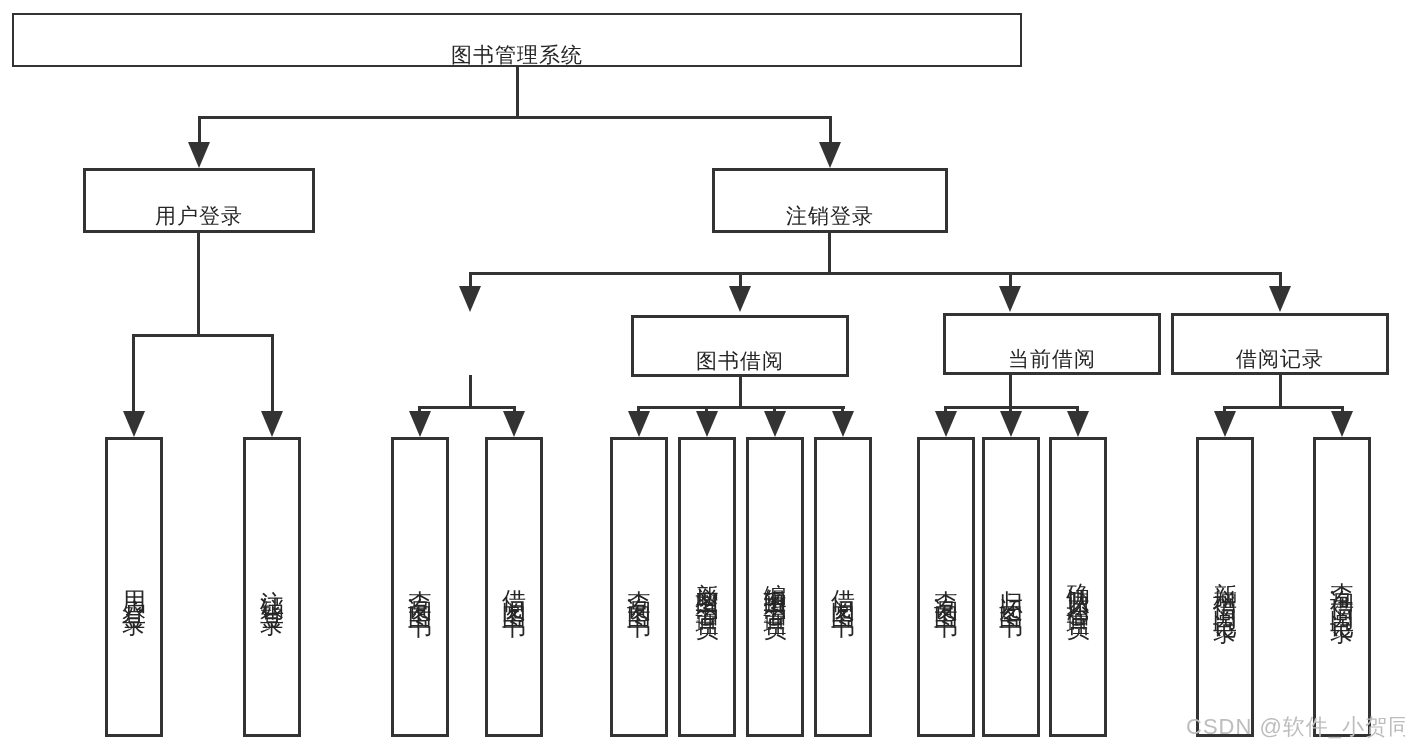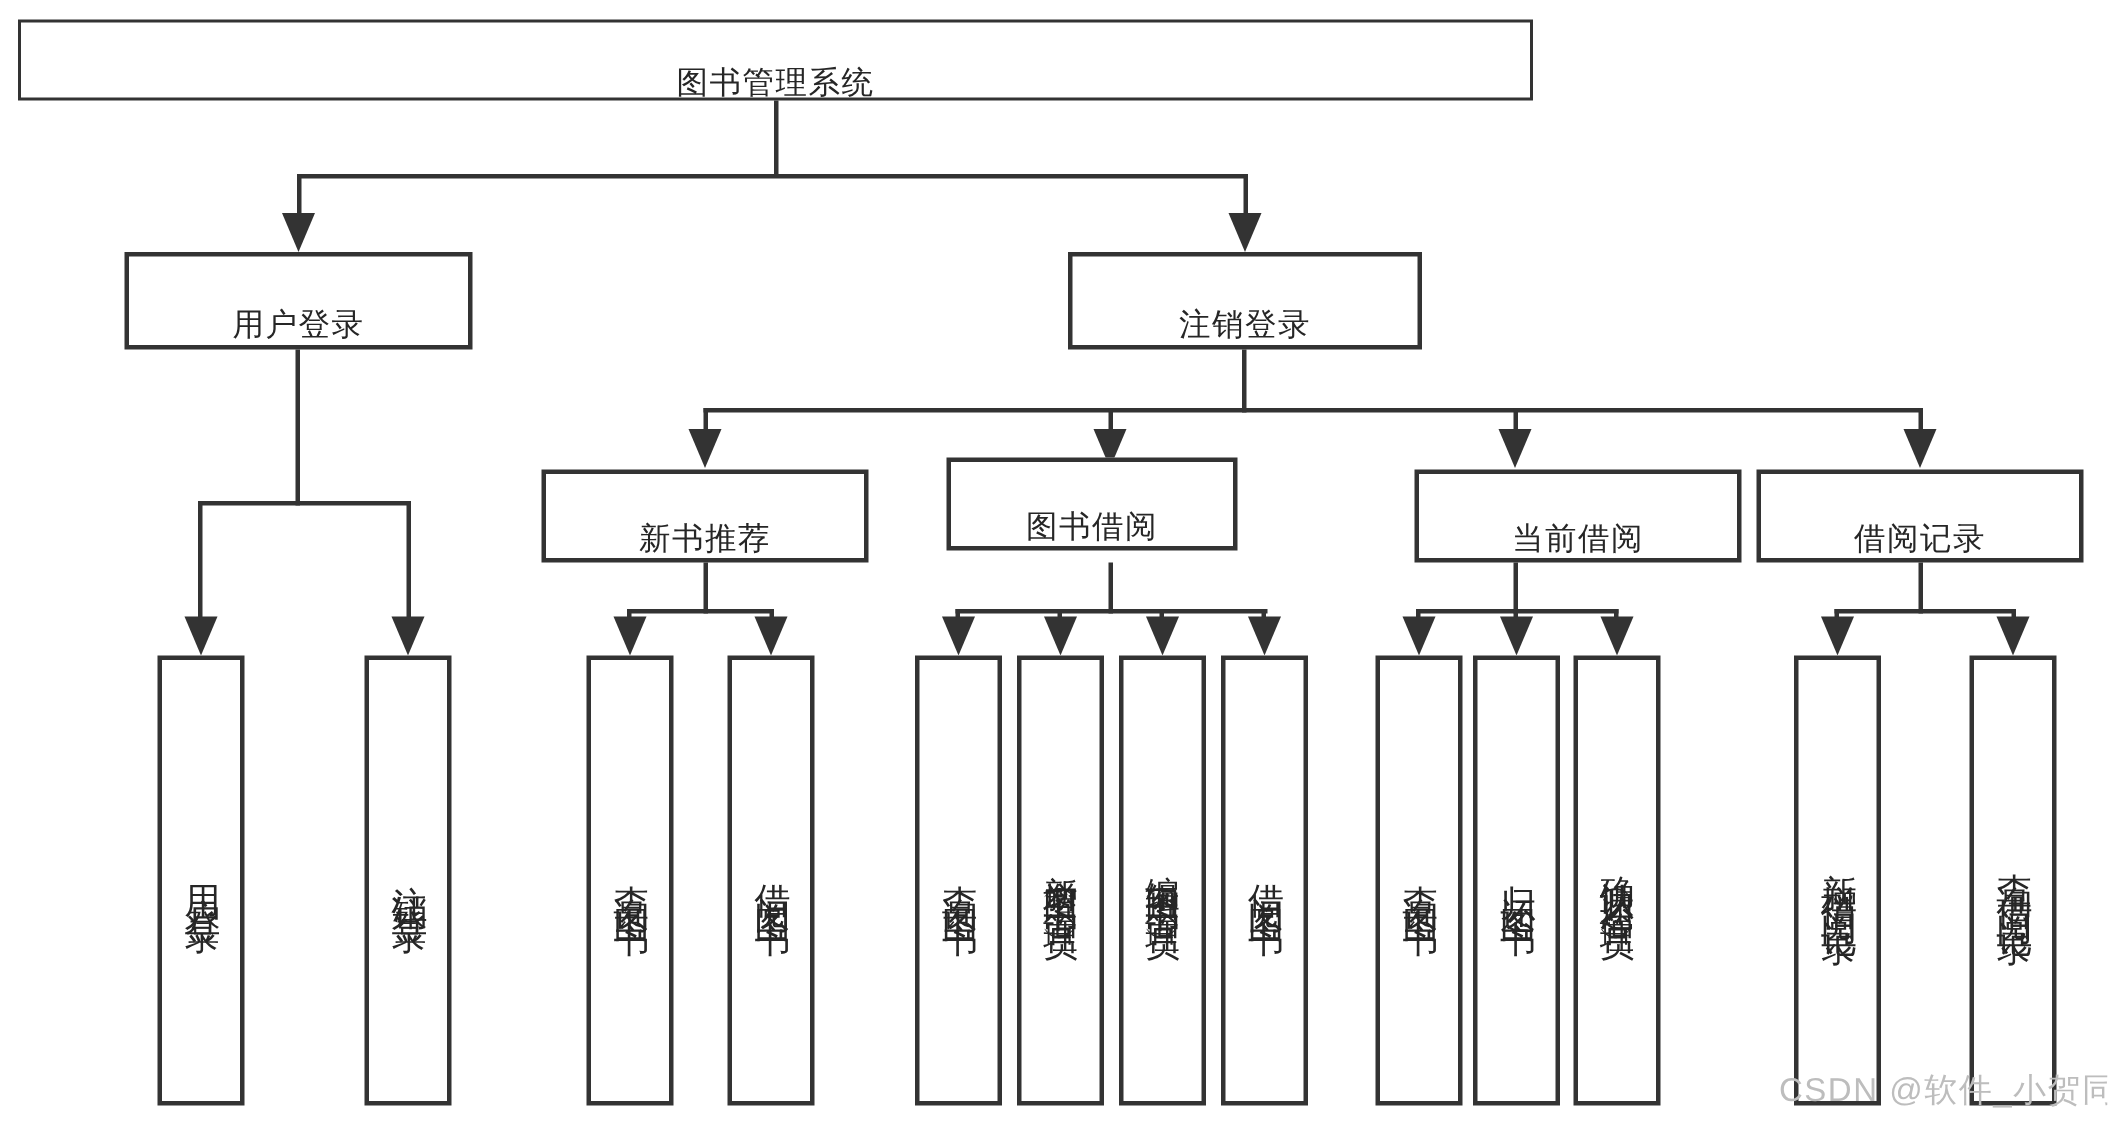--- a/index.html
+++ b/index.html
@@ -93,24 +93,21 @@
     <div class="vline" style="left:469px; top:272px; height:16px"></div>
     <div class="arrow" style="left:459px; top:286px"></div>
     <div class="vline" style="left:739px; top:272px; height:16px"></div>
     <div class="arrow" style="left:729px; top:286px"></div>
     <div class="vline" style="left:1009px; top:272px; height:16px"></div>
     <div class="arrow" style="left:999px; top:286px"></div>
     <div class="vline" style="left:1279px; top:272px; height:16px"></div>
     <div class="arrow" style="left:1269px; top:286px"></div>
   </div>
 
-  <div class="box lvl" style="left:361px; top:313px; width:218px; height:62px">
-    <span class="hlbl">新书推荐</span>
-  </div>
-  <div class="box lvl" style="left:631px; top:305px; width:194px; height:62px">
+  <div class="box lvl" style="left:631px; top:315px; width:218px; height:62px">
     <span class="hlbl">图书借阅</span>
   </div>
   <div class="box lvl" style="left:943px; top:313px; width:218px; height:62px">
     <span class="hlbl">当前借阅</span>
   </div>
   <div class="box lvl" style="left:1171px; top:313px; width:218px; height:62px">
     <span class="hlbl">借阅记录</span>
   </div>
 
   <div>

